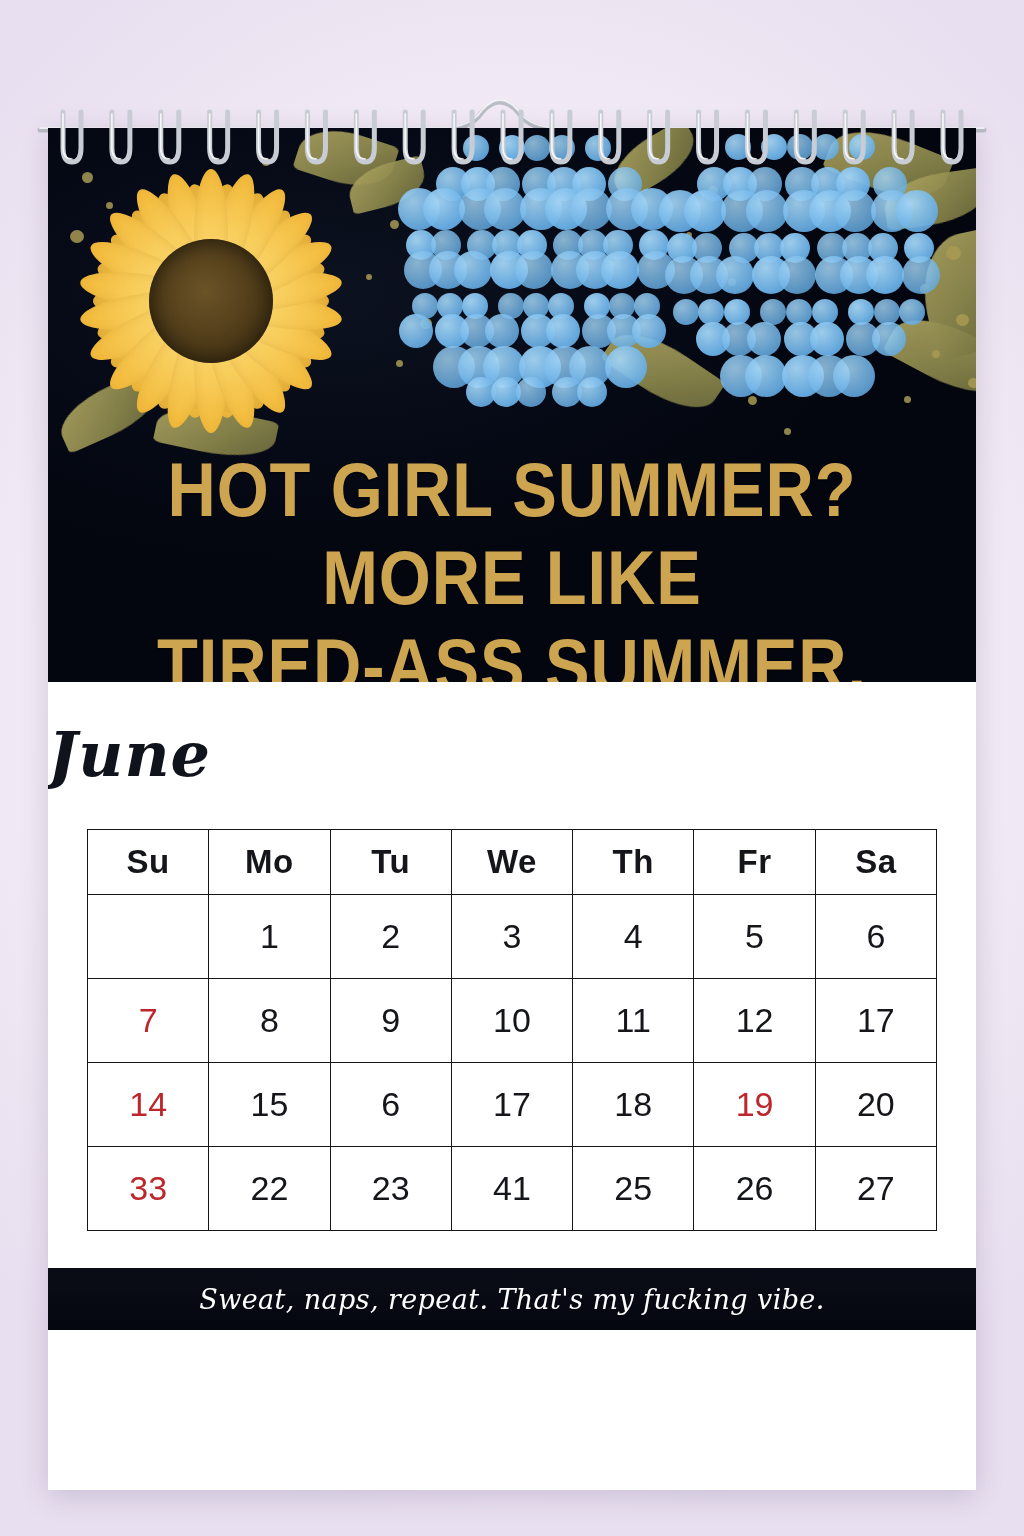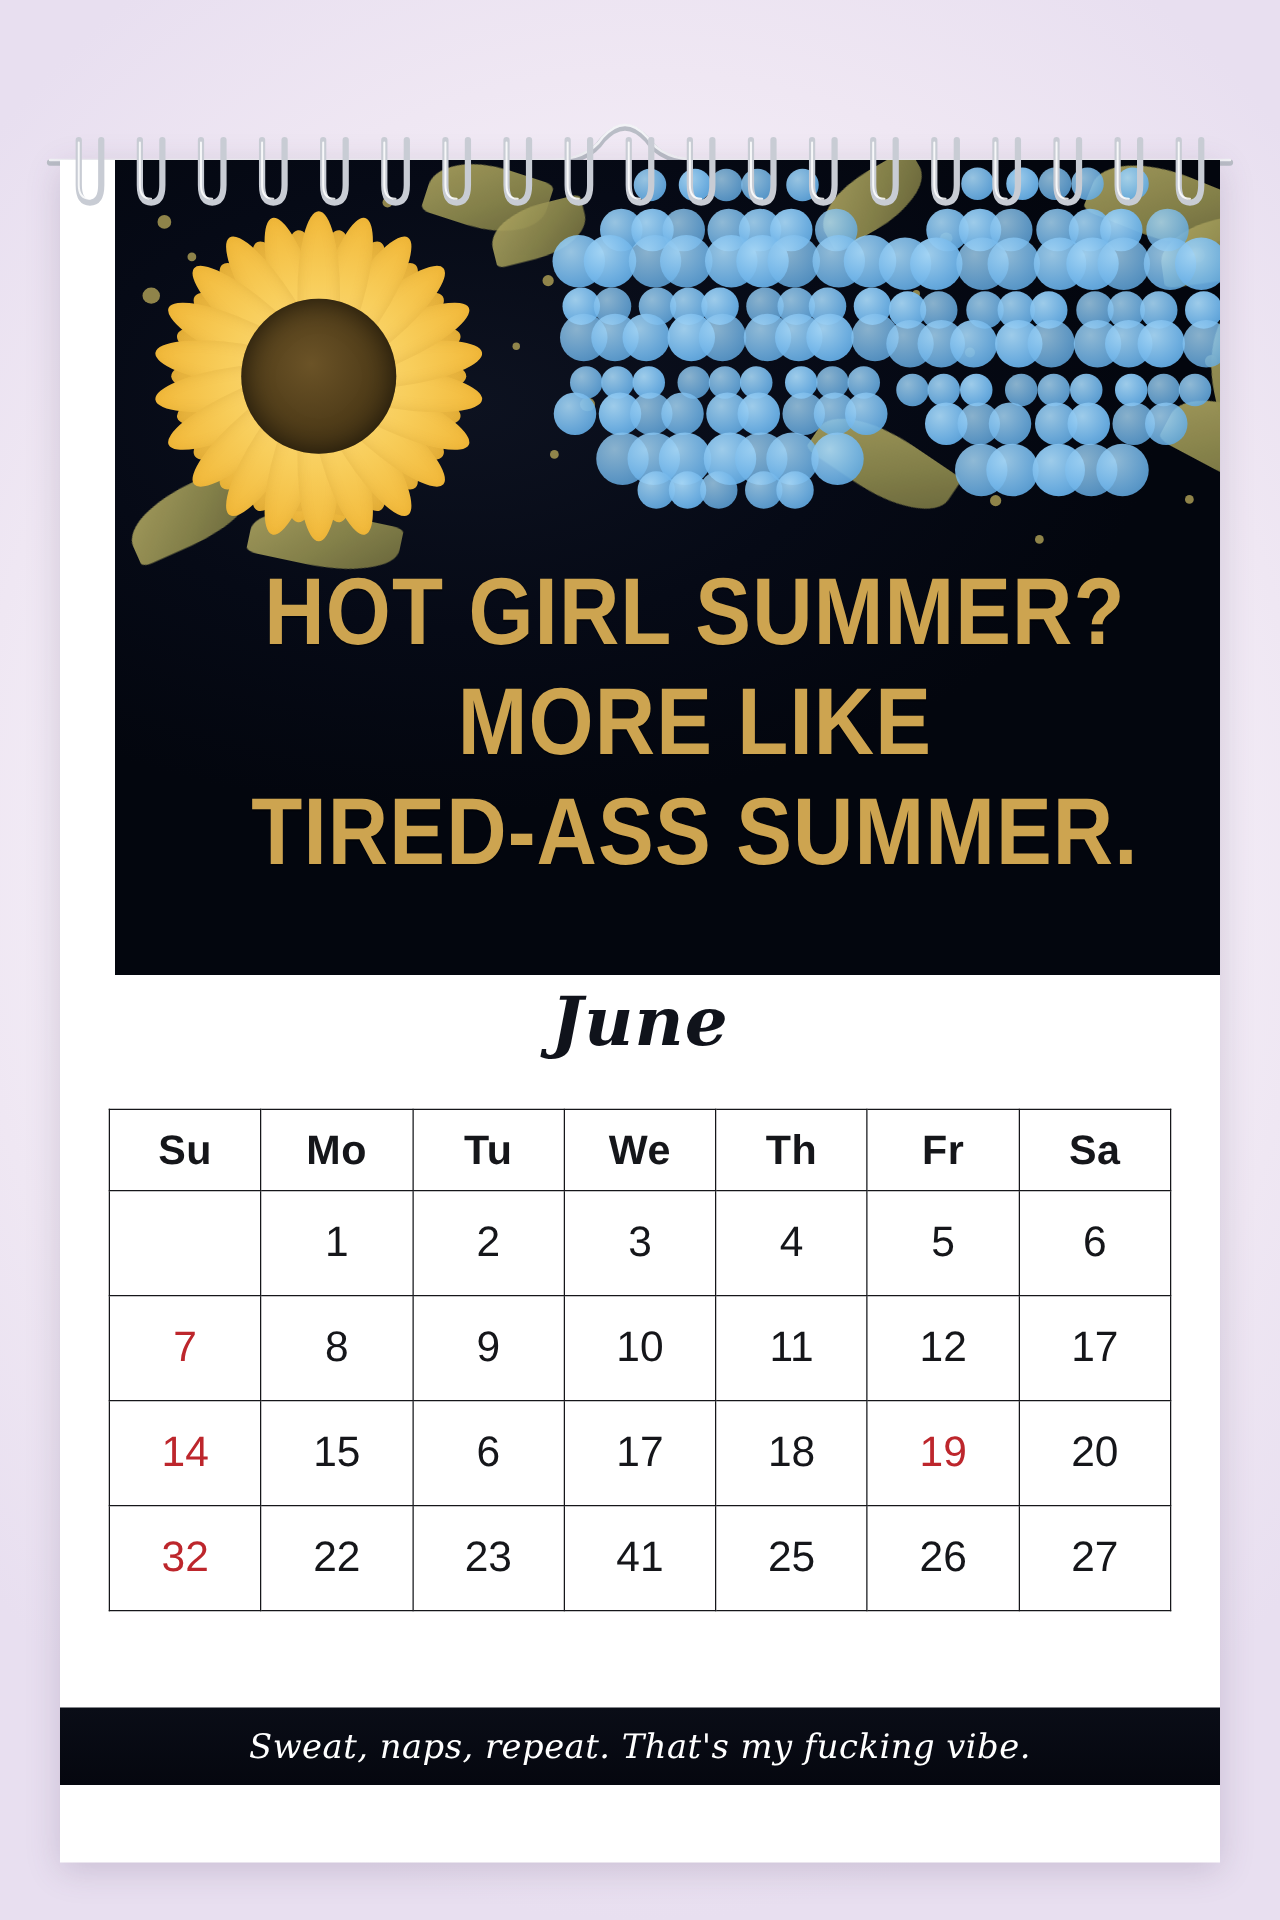--- a/index.html
+++ b/index.html
@@ -24,25 +24,24 @@
     left:48px; top:128px;
     width:928px; height:1362px;
     box-shadow:0 6px 26px rgba(80,60,100,.20);
     background:#ffffff;
     overflow:hidden;
   }
 
   
   #art-panel{
     position:relative;
-    width:100%; height:652px;
+    width:100%; height:554px;
     background:
       radial-gradient(ellipse 60% 50% at 30% 30%, #0d1220 0%, #060a16 55%, #03060e 100%);
     overflow:hidden;
-    margin-left:44px;
   }
   .speck{position:absolute;border-radius:50%;background:#a89a54;opacity:.85;}
   .leaf{
     position:absolute;
     background:linear-gradient(140deg,#b2a863 0%,#8e8a4e 55%,#6d6a3c 100%);
     border-radius:60% 8% 60% 8%;
     opacity:.92;
     filter:blur(.4px);
   }
 
@@ -83,27 +82,26 @@
     line-height:88px;
     letter-spacing:1px;
     transform:scaleX(.88);
     text-shadow:0 2px 0 rgba(0,0,0,.35);
     white-space:nowrap;
   }
 
   
   #month-section{background:#fff;height:648px;position:relative;}
   #month-title{
-    text-align:center;
     font-family:"DejaVu Serif",serif;
     font-style:italic;
     font-weight:bold;
-    font-size:54px;
+    font-size:62px;
     color:#10131b;
-    padding-top:5px;
+    padding-top:36px;
     letter-spacing:1px;
   }
 
   
   #calendar-grid{
     margin:38px auto 0 auto;
     border-collapse:collapse;
     width:850px;
     table-layout:fixed;
   }
@@ -416,21 +414,21 @@
           <tr>
             <td class="red">14</td>
             <td>15</td>
             <td>6</td>
             <td>17</td>
             <td>18</td>
             <td class="red">19</td>
             <td>20</td>
           </tr>
           <tr>
-            <td class="red">32</td>
+            <td class="red">33</td>
             <td>22</td>
             <td>23</td>
             <td>41</td>
             <td>25</td>
             <td>26</td>
             <td>27</td>
           </tr>
         </tbody>
     </table>
 

